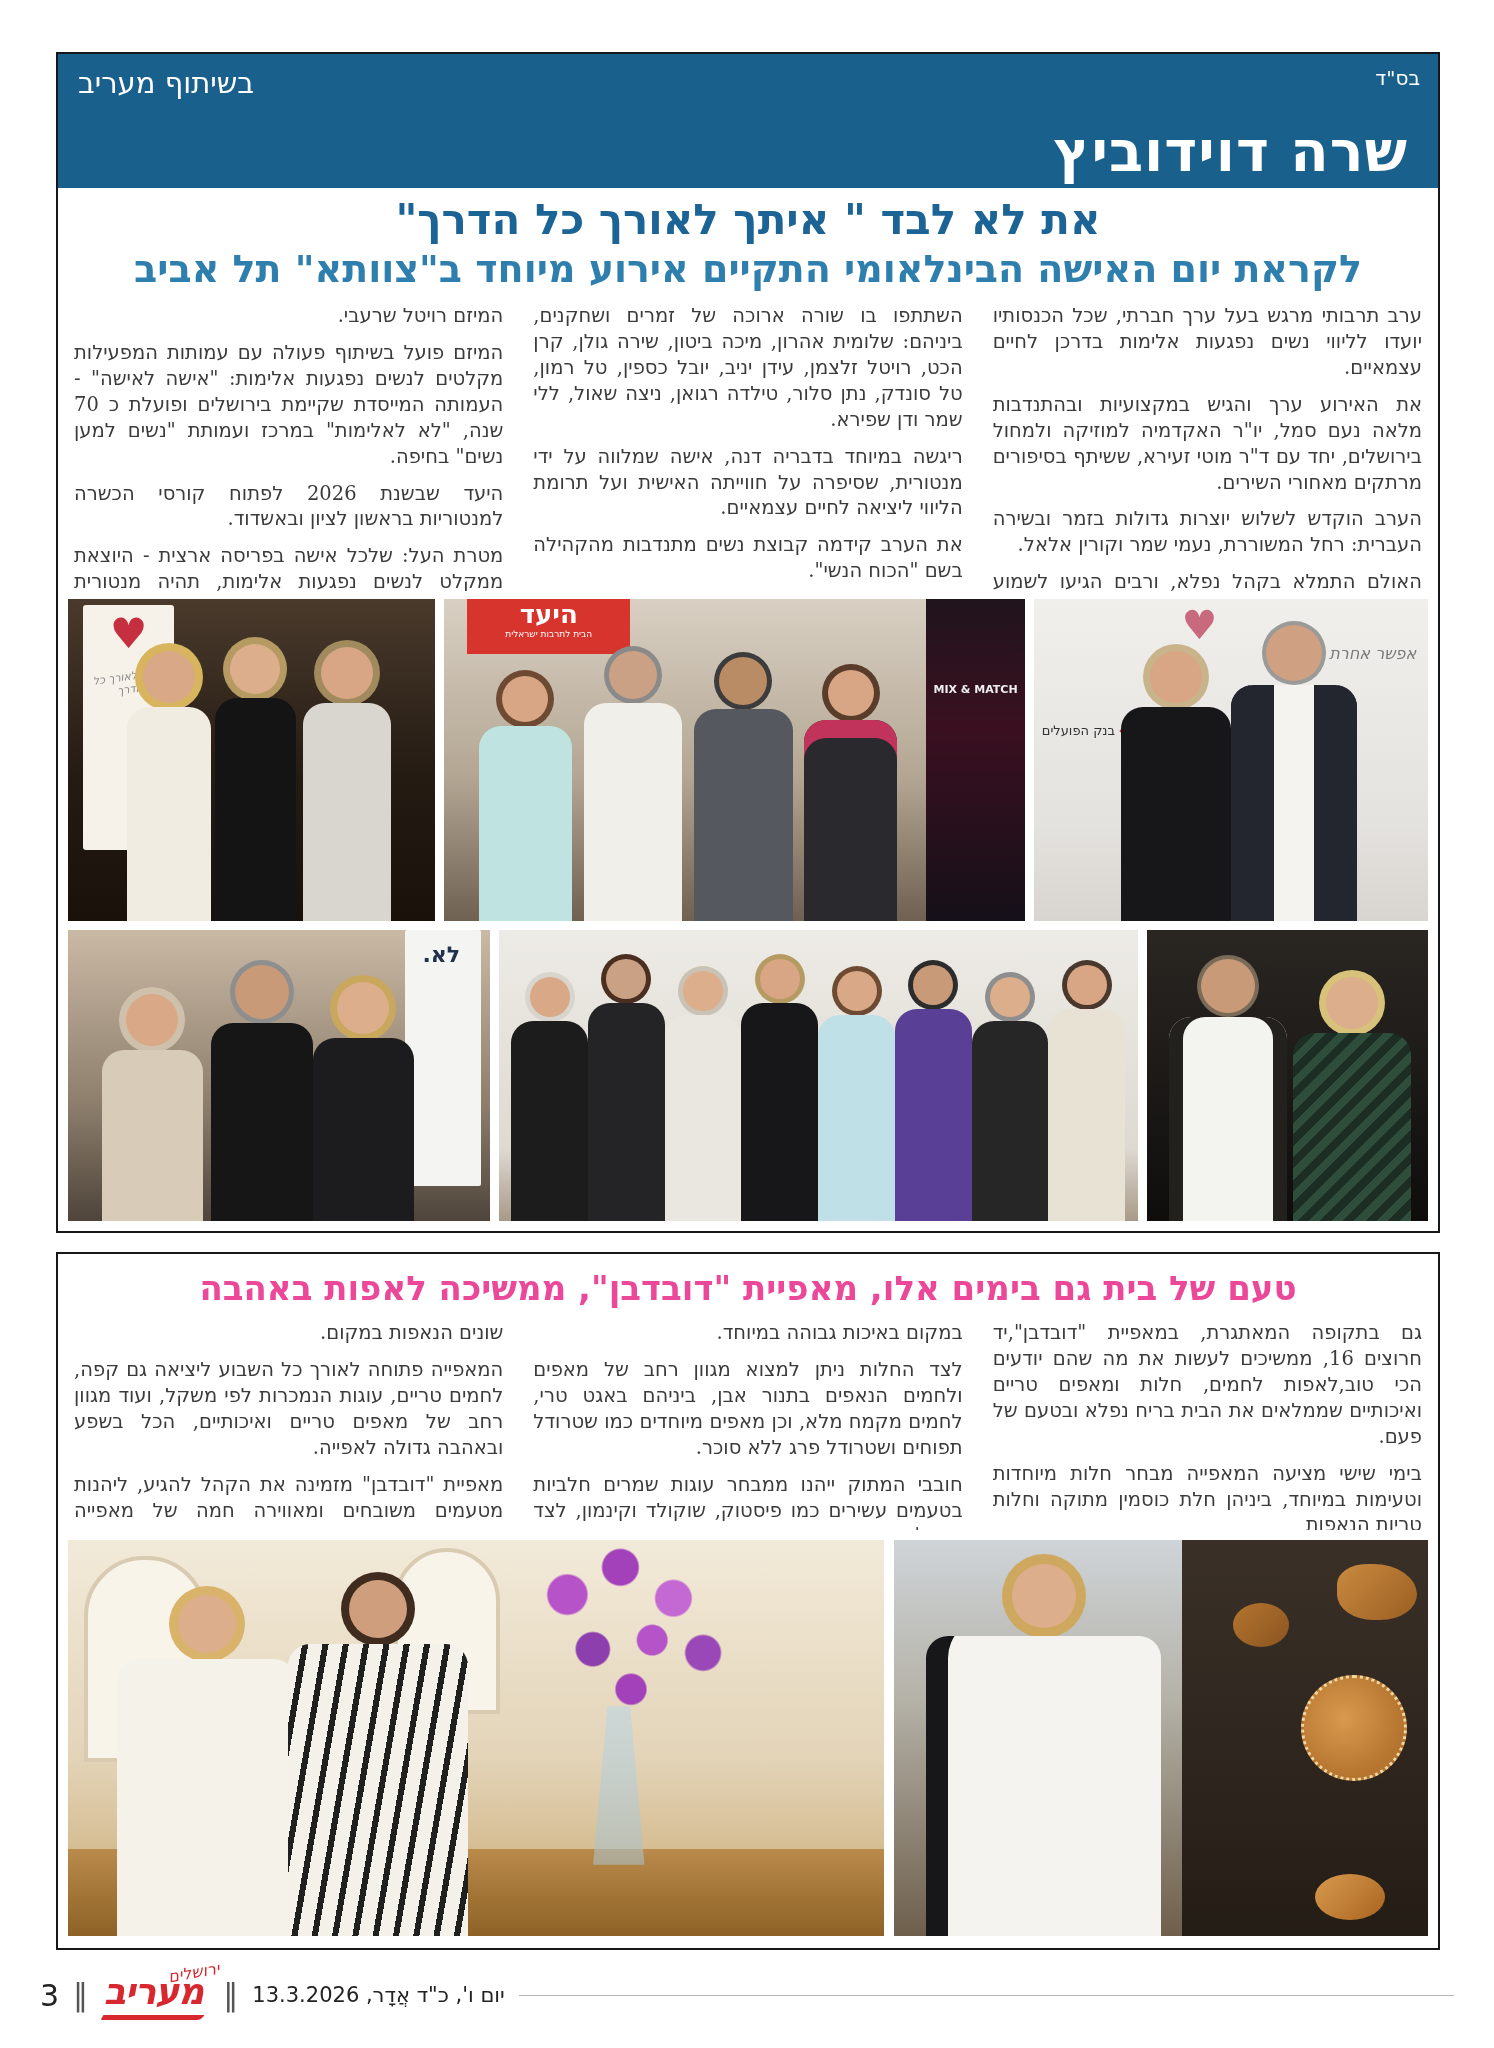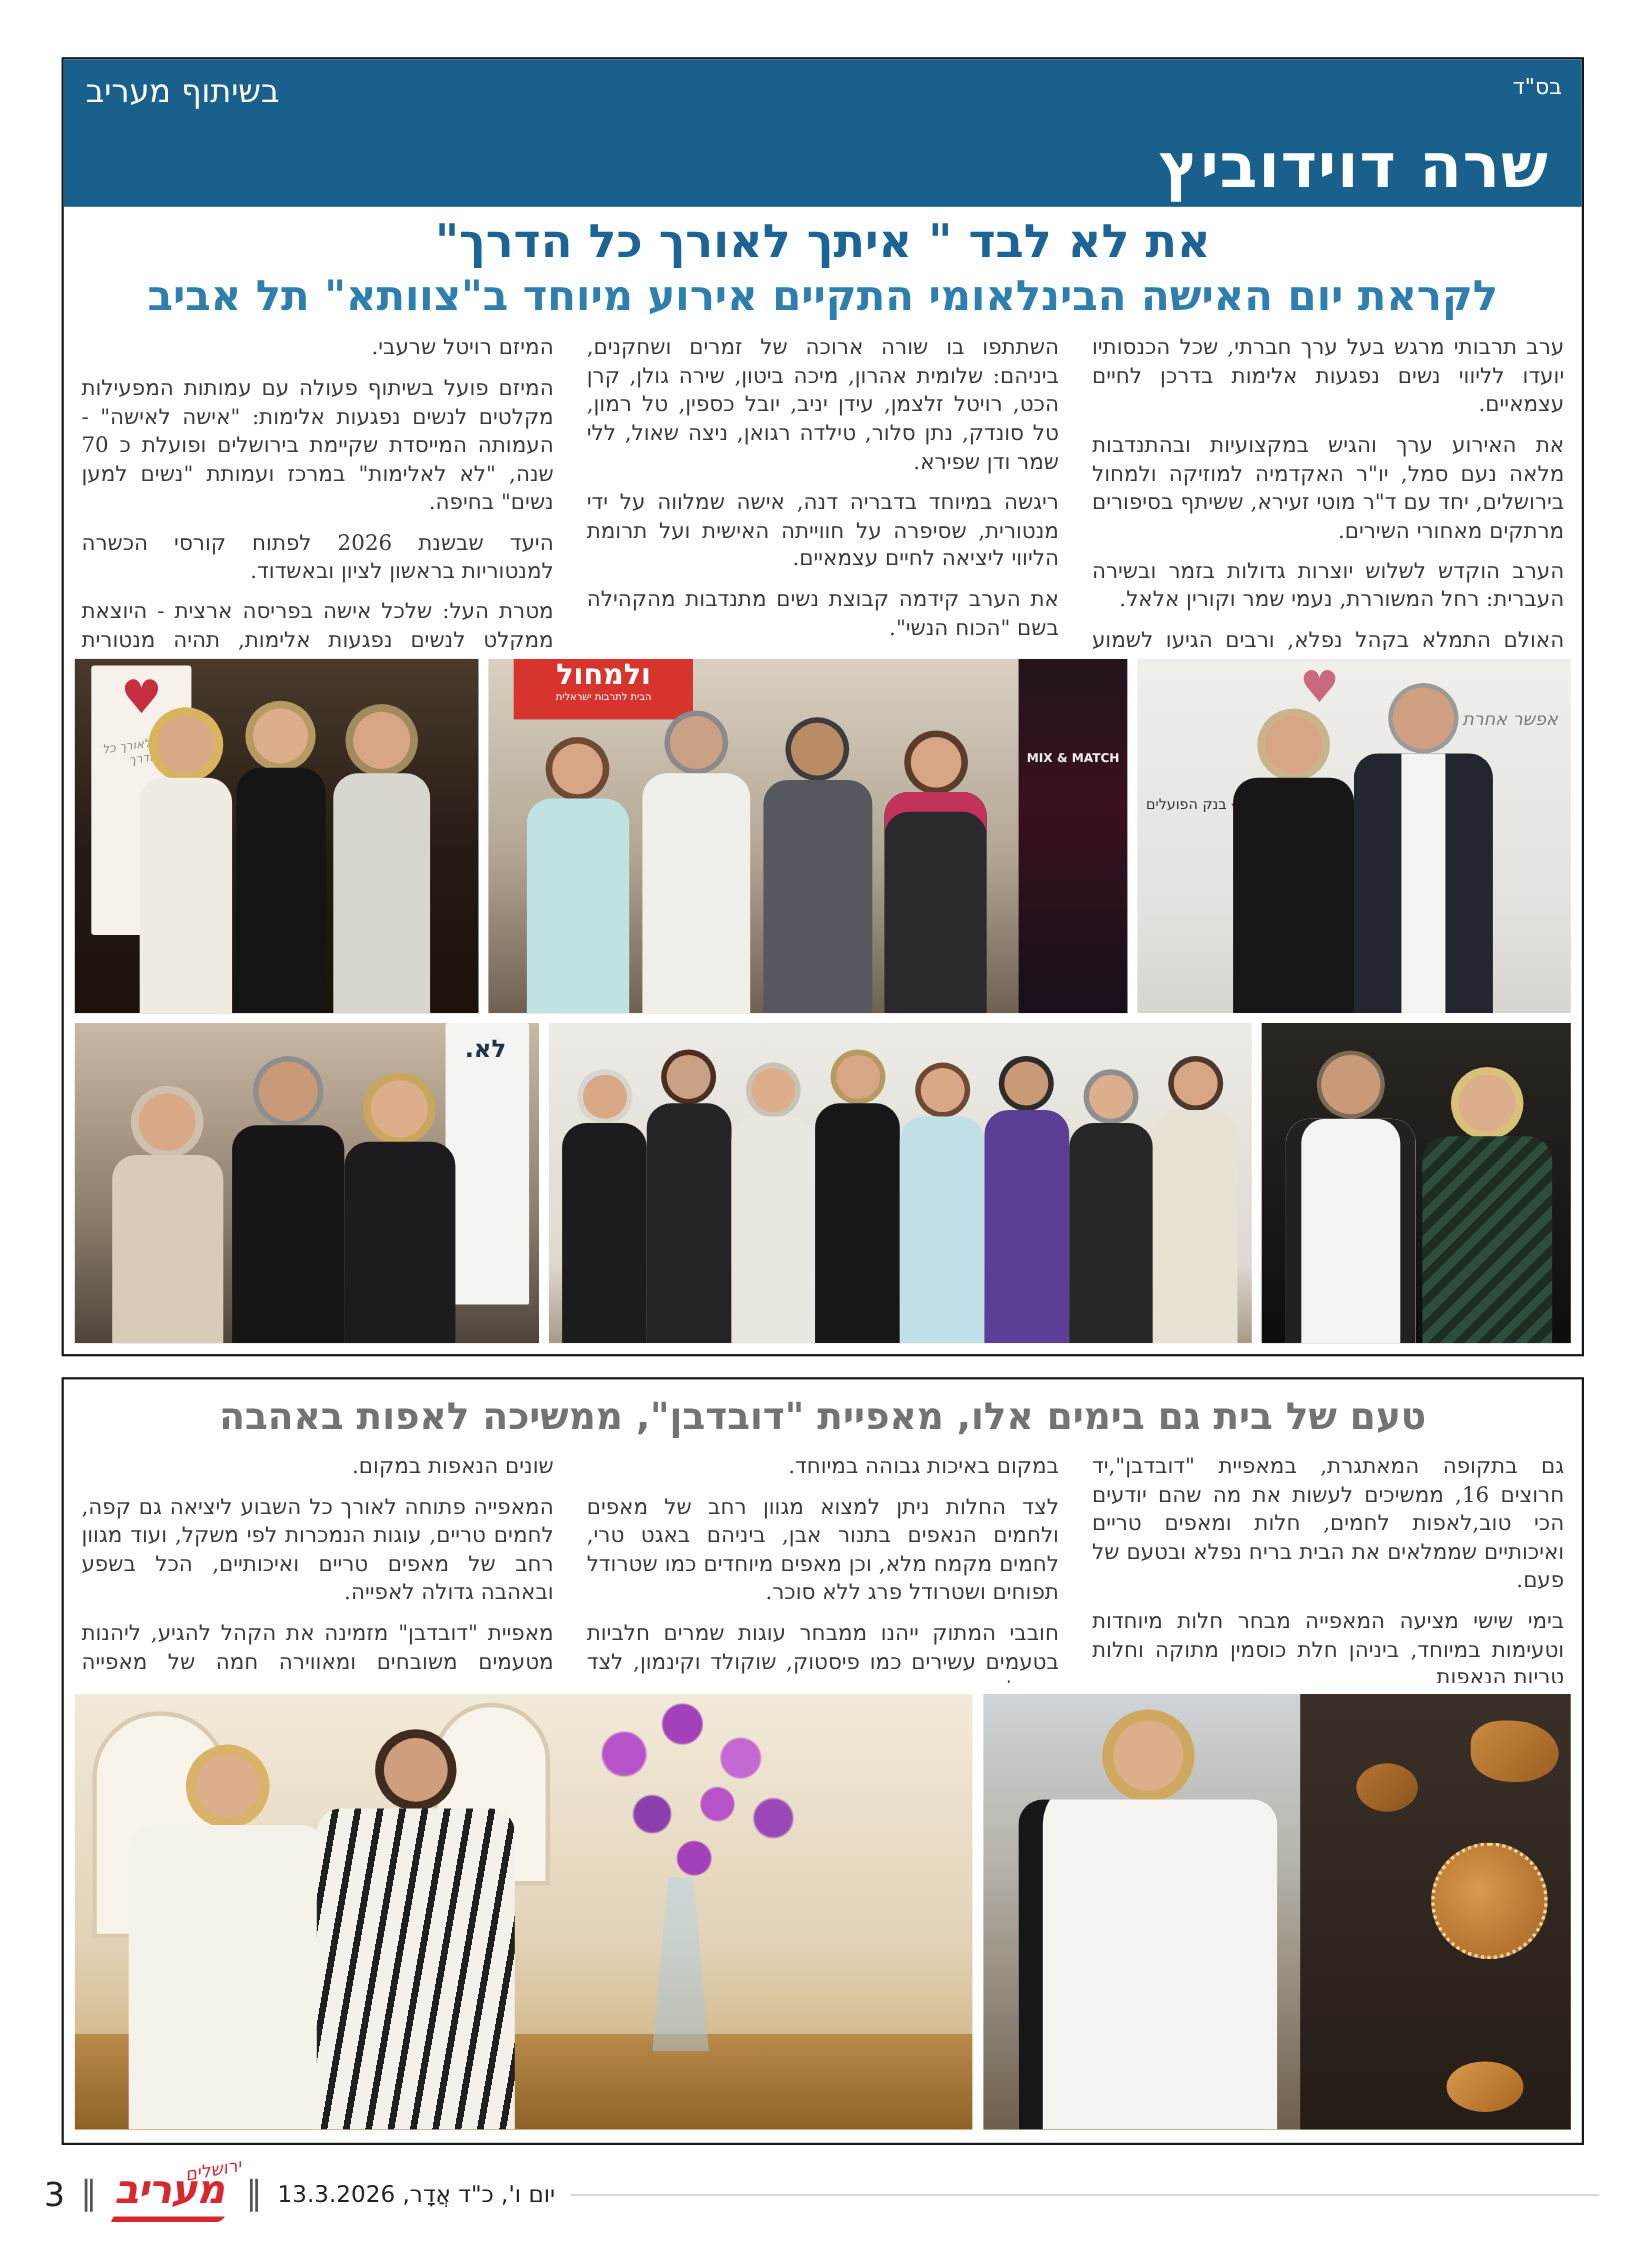--- a/index.html
+++ b/index.html
@@ -7,21 +7,21 @@
   .page{position:relative;width:1494px;height:2048px;background:#fff;overflow:hidden;}
   .box{position:absolute;border:2px solid #15171a;box-sizing:border-box;background:#fff;display:flex;flex-direction:column;}
   .box1{left:56px;top:52px;width:1384px;height:1181px;}
   .box2{left:56px;top:1252px;width:1384px;height:698px;}
   .header-bar{position:relative;height:134px;background:#19608d;color:#fff;flex:none;}
   .bsd{position:absolute;top:12px;right:18px;font-size:20px;}
   .partner{position:absolute;top:12px;left:20px;font-size:29px;}
   .author{position:absolute;bottom:4px;right:30px;font-size:56px;font-weight:bold;letter-spacing:1px;}
   .h1{flex:none;margin:8px 10px 0;text-align:center;color:#1b6495;font-size:42px;font-weight:bold;direction:rtl;line-height:1.12;}
   .h1sub{flex:none;margin:4px 10px 0;text-align:center;color:#2e7fae;font-size:38px;font-weight:bold;direction:rtl;}
-  .h2{flex:none;margin:14px 10px 0;text-align:center;color:#737373;font-size:34px;font-weight:bold;direction:rtl;}
+  .h2{flex:none;margin:14px 10px 0;text-align:center;color:#ec4899;font-size:34px;font-weight:bold;direction:rtl;}
   .cols{flex:none;display:flex;gap:30px;direction:rtl;margin:12px 16px 4px;color:#3b3b3b;font-size:19.5px;line-height:1.33;font-family:"DejaVu Serif","DejaVu Sans",serif;}
   .cols1{height:288px;}
   .cols2{height:210px;}
   .col{flex:1;overflow:hidden;}
   .col p{margin:0 0 11px;text-align:justify;}
   .grid{flex:1;display:flex;flex-direction:column;gap:9px;margin:4px 10px 10px;}
   .prow{display:flex;gap:9px;direction:ltr;}
   .prow1{height:322px;flex:none;}
   .prow2{flex:1;}
   .prow3{flex:1;display:flex;gap:10px;margin:6px 10px 12px;direction:ltr;}
@@ -94,21 +94,21 @@
             <div class="torso" style="position:absolute;top:54px;left:0;right:0;bottom:0;background:#141414;"></div>
           </div>
           <div class="p-abs" style="left:64%;top:15%;width:24%;height:85%;">
             <div class="head" style="position:absolute;left:50%;transform:translateX(-50%);top:0;width:52px;height:52px;background:#d8a684;box-shadow:0 0 0 7px #a08a5e;"></div>
             <div class="torso" style="position:absolute;top:56px;left:0;right:0;bottom:0;background:#d9d6d0;"></div>
           </div>
         </div>
 
         <div class="ph" style="flex:0 0 42.7%;background:linear-gradient(180deg,#d9d0c3 0%,#b3a693 55%,#6e6152 100%);">
           <div class="p-abs" style="left:4%;top:0;width:28%;height:17%;background:#d8342e;color:#fff;text-align:center;">
-            <span style="display:block;font-size:26px;font-weight:bold;direction:rtl;">ולמחול</span>
+            <span style="display:block;font-size:26px;font-weight:bold;direction:rtl;">היעד</span>
             <span style="display:block;font-size:9px;direction:rtl;">הבית לתרבות ישראלית</span>
           </div>
           <div class="p-abs" style="right:0;top:0;width:17%;height:100%;background:linear-gradient(180deg,#20141c,#3a1020 40%,#151019);"></div>
           <div class="p-abs" style="right:1%;top:26%;width:15%;color:#eee;font-size:11px;font-weight:bold;text-align:center;">MIX &amp; MATCH</div>
           <div class="p-abs" style="left:6%;top:24%;width:16%;height:76%;">
             <div class="head" style="position:absolute;left:50%;transform:translateX(-50%);top:0;width:46px;height:46px;background:#d8a684;box-shadow:0 0 0 6px #6e4a33;"></div>
             <div class="torso" style="position:absolute;top:50px;left:0;right:0;bottom:0;background:#bfe3e0;"></div>
           </div>
           <div class="p-abs" style="left:24%;top:16%;width:17%;height:84%;">
             <div class="head" style="position:absolute;left:50%;transform:translateX(-50%);top:0;width:48px;height:48px;background:#caa184;box-shadow:0 0 0 5px #8a8a8a;"></div>

